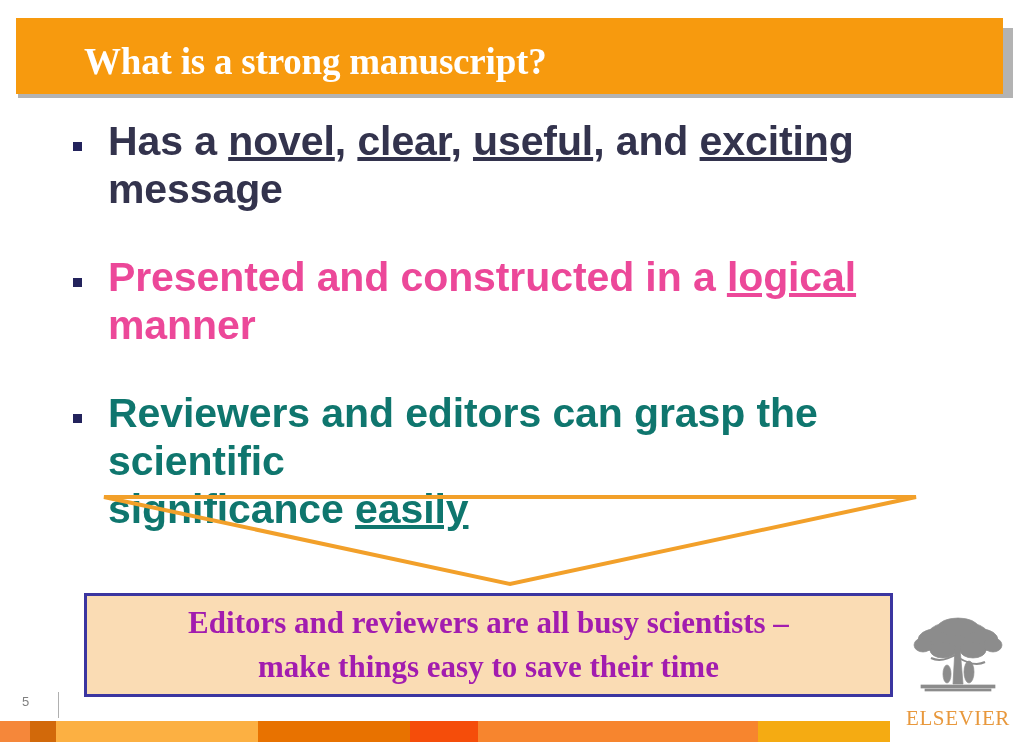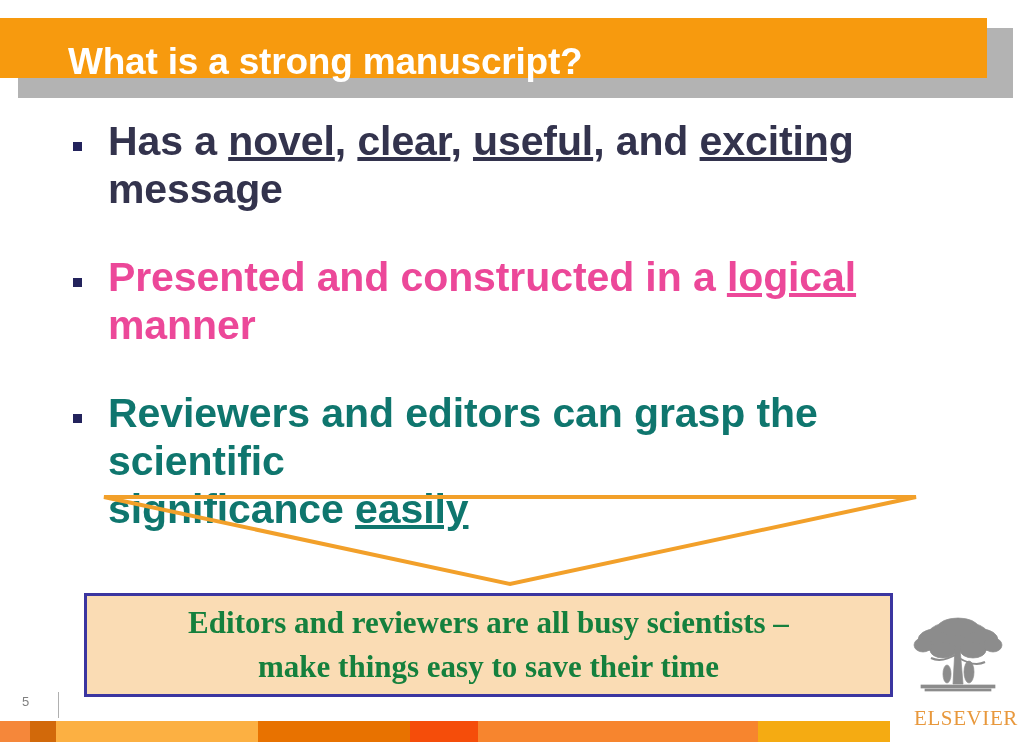--- a/index.html
+++ b/index.html
@@ -24,25 +24,26 @@
   #title-shadow {
     position: absolute;
     left: 18px;
     top: 28px;
     width: 995px;
     height: 70px;
     background: #b3b3b3;
   }
   #title-bar {
     position: absolute;
-    left: 0px;
+    left: 16px;
     top: 18px;
     width: 987px;
-    height: 60px;
+    height: 76px;
     background: #f79a0e;
+    font-family: Liberation Serif, serif;
   }
   #title-text {
     position: absolute;
     left: 68px;
     top: 25px;
     font-size: 37px;
     font-weight: bold;
     color: #ffffff;
     letter-spacing: -0.2px;
     white-space: nowrap;
@@ -196,21 +197,21 @@
       <div class="bullet-text" style="color: #0f766e;">Reviewers and editors can grasp the scientific<br>significance <u>easily</u></div>
     </div>
 
   </div>
 
   <svg id="arrow-triangle" viewBox="0 0 820 105">
     <polygon id="arrow-poly" points="4,12 816,12 410,99" fill="none" stroke="#f2a02a" stroke-width="4"></polygon>
   </svg>
 
   <div id="callout-box" style="background: rgb(250, 220, 180); border-color: rgb(59, 53, 160);">
-    <div id="callout-text" style="color: #15803d;">Editors and reviewers are all busy scientists –
+    <div id="callout-text" style="color: #a21caf;">Editors and reviewers are all busy scientists –
 make things easy to save their time</div>
   </div>
 
   <div id="page-number">5</div>
   <div id="footer-divider"></div>
   <div id="color-band">
       <div class="band-seg" style="background: rgb(245, 135, 58); width: 30px;"></div>
       <div class="band-seg" style="background: rgb(210, 105, 10); width: 26px;"></div>
       <div class="band-seg" style="background: rgb(252, 176, 66); width: 202px;"></div>
       <div class="band-seg" style="background: rgb(232, 114, 0); width: 152px;"></div>
@@ -237,16 +238,16 @@
         <path d="M54 42 C44 48 36 50 28 46" fill="none" stroke-width="2"></path>
         <path d="M56 46 C66 52 74 54 82 50" fill="none" stroke-width="2"></path>
 
         <ellipse cx="44" cy="62" rx="4" ry="9"></ellipse>
         <ellipse cx="66" cy="60" rx="5" ry="11"></ellipse>
 
         <rect x="18" y="73" width="74" height="3"></rect>
         <rect x="22" y="77" width="66" height="2"></rect>
       </g>
     </svg>
-    <div id="elsevier-wordmark" style="color: rgb(232, 152, 60); margin-left: 8px;">ELSEVIER</div>
+    <div id="elsevier-wordmark" style="color: rgb(232, 152, 60);">ELSEVIER</div>
   </div>
 
 </div>
 
 </body></html>

